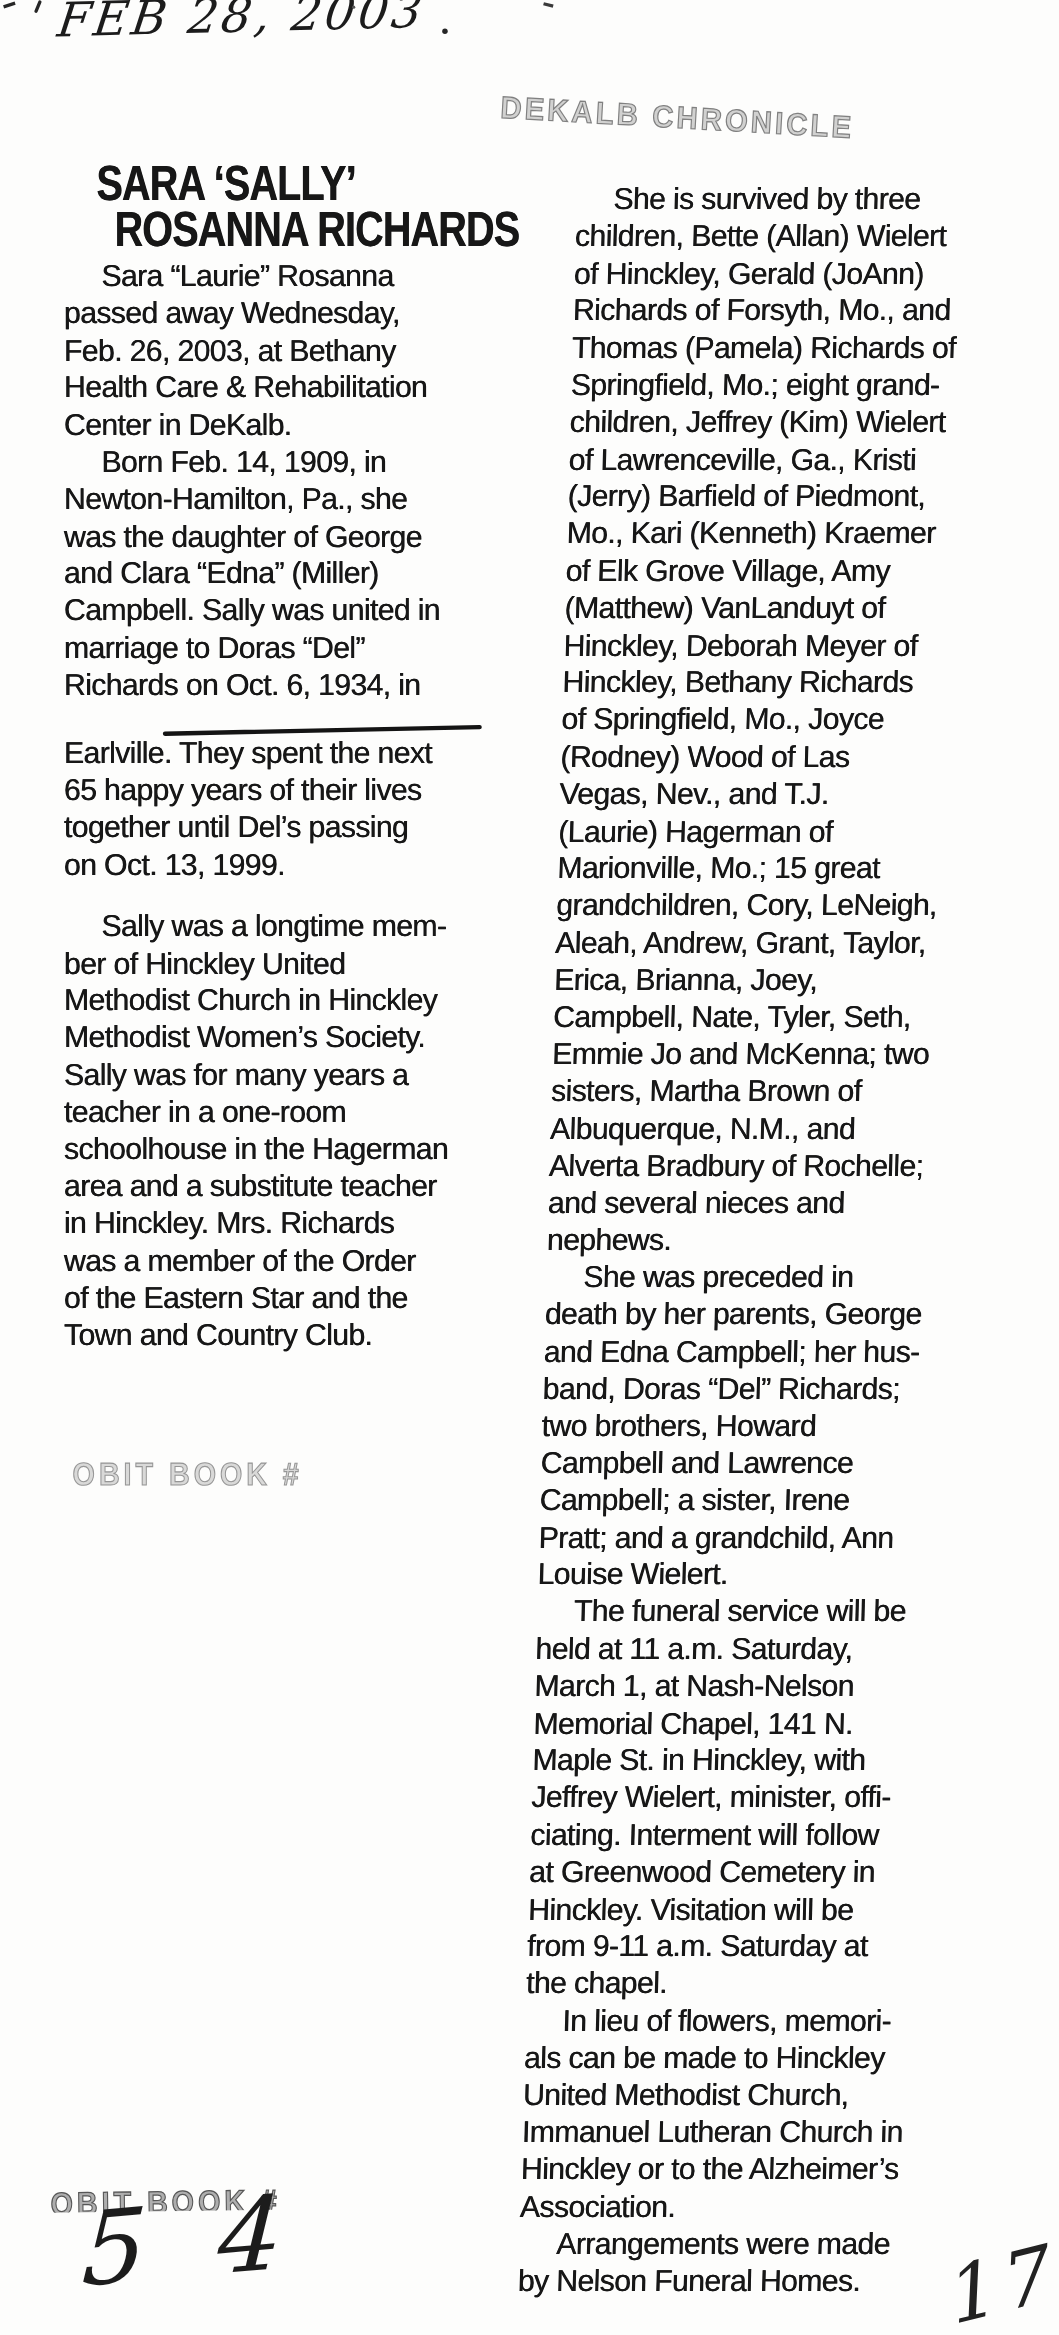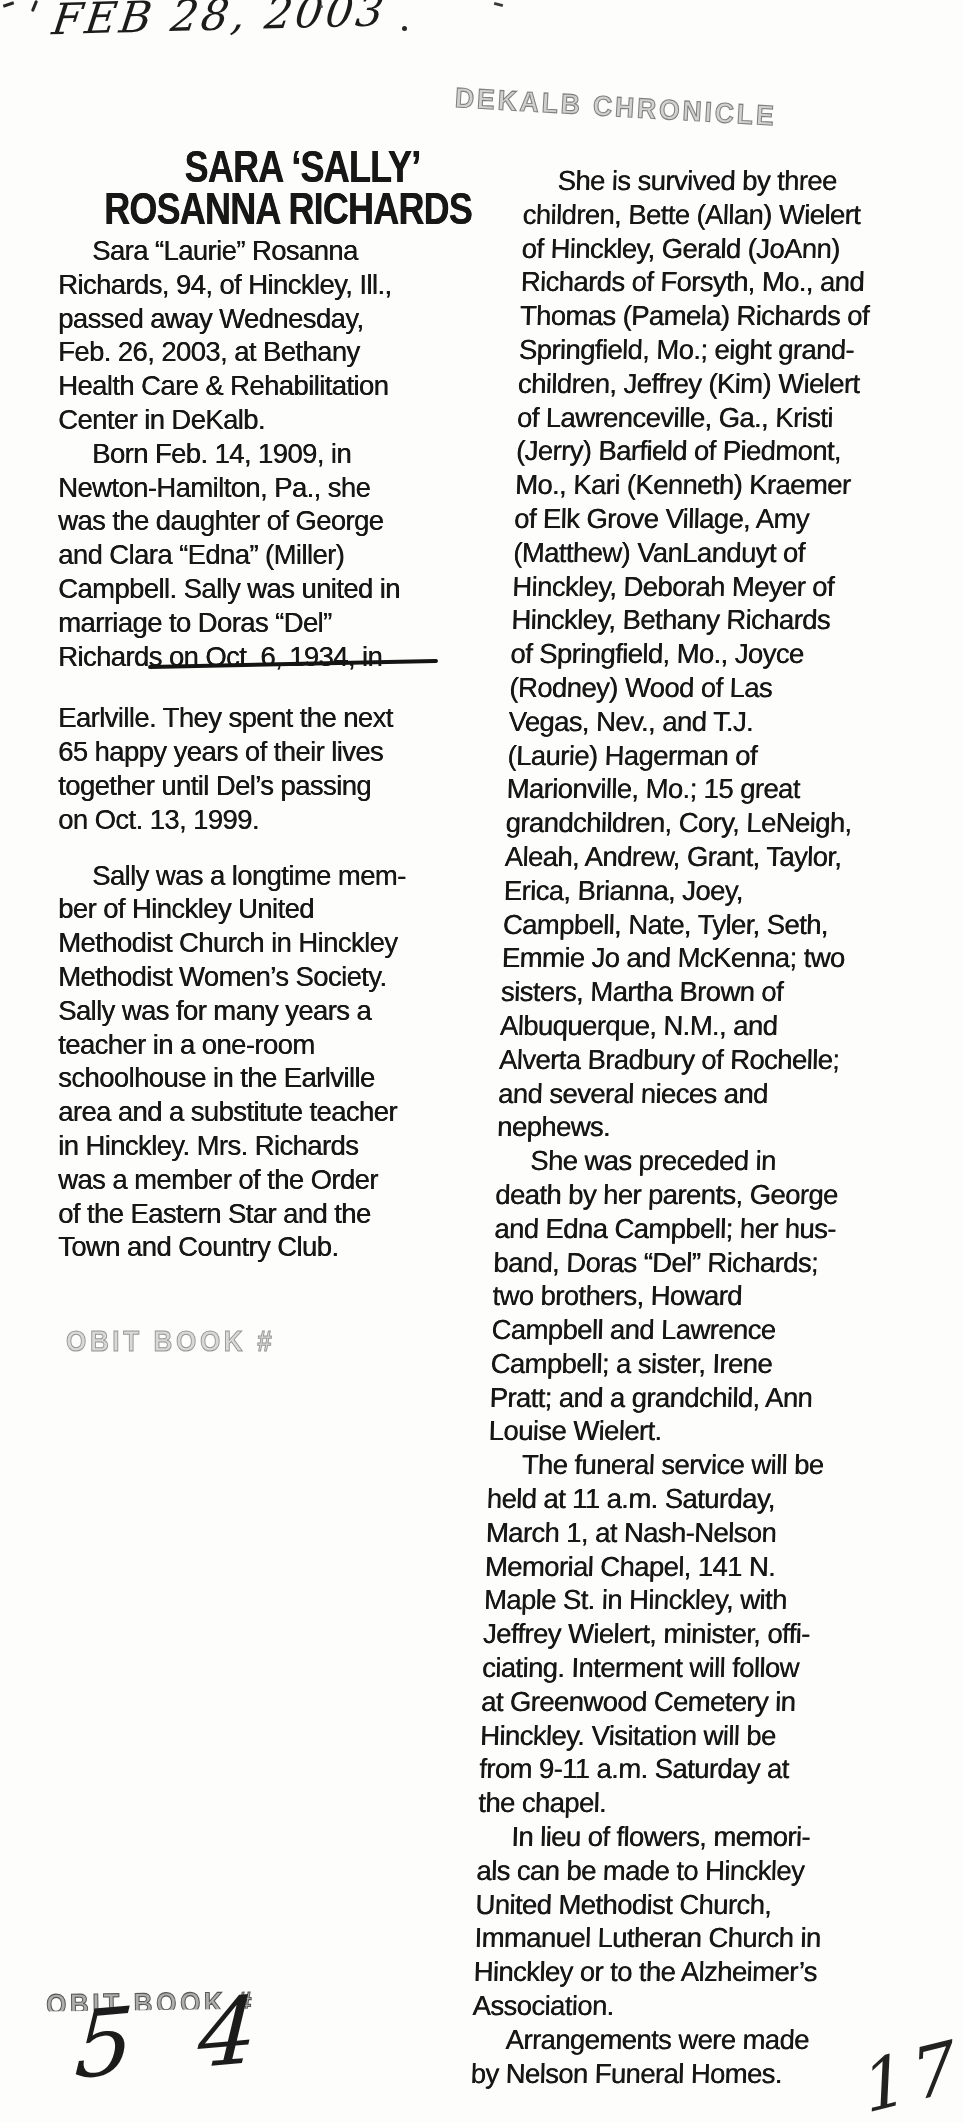--- a/index.html
+++ b/index.html
@@ -20,21 +20,21 @@
     height:33.8px;line-height:33.8px;
     font-size:27.5px;letter-spacing:-0.6px;
     white-space:nowrap;
     text-shadow:0.4px 0 0 currentColor;
   }
   .tline.ind{padding-left:34px;}
   .para{margin:0;}
   .para-cont{margin-top:28px;}
   .para-gap{margin-top:22px;}
   
-  .headline{width:392px;text-align:right;margin-bottom:4px;}
+  .headline{width:392px;text-align:left;margin-bottom:4px;}
   .hline{font-size:45px;font-weight:bold;line-height:42px;white-space:nowrap;}
   .hspan{display:inline-block;transform:scaleX(0.8);transform-origin:center;letter-spacing:-1px;text-shadow:0.5px 0 0 currentColor;}
   
   .rule{
     position:absolute;left:148px;top:662px;width:290px;height:3.5px;
     background:#141414;border-radius:2px;transform:rotate(-1.2deg);
   }
   
   .stamp{position:absolute;white-space:nowrap;font-weight:bold;}
   .stamp-dekalb{
@@ -94,21 +94,20 @@
 
   <div class="stamp stamp-dekalb">DEKALB CHRONICLE</div>
 
   <div class="col leftcol">
     <div class="headline">
       <div class="hline"><span class="hspan">SARA ‘SALLY’</span></div>
       <div class="hline"><span class="hspan">ROSANNA RICHARDS</span></div>
     </div>
     <div class="para">
         <div class="tline ind">Sara “Laurie” Rosanna</div>
-        <div class="tline">Richards, 94, of Hinckley, Ill.,</div>
         <div class="tline">passed away Wednesday,</div>
         <div class="tline">Feb. 26, 2003, at Bethany</div>
         <div class="tline">Health Care &amp; Rehabilitation</div>
         <div class="tline">Center in DeKalb.</div>
       </div>
     <div class="para">
         <div class="tline ind">Born Feb. 14, 1909, in</div>
         <div class="tline">Newton-Hamilton, Pa., she</div>
         <div class="tline">was the daughter of George</div>
         <div class="tline">and Clara “Edna” (Miller)</div>
@@ -122,21 +121,21 @@
         <div class="tline">together until Del’s passing</div>
         <div class="tline">on Oct. 13, 1999.</div>
       </div>
     <div class="para para-gap">
         <div class="tline ind">Sally was a longtime mem-</div>
         <div class="tline">ber of Hinckley United</div>
         <div class="tline">Methodist Church in Hinckley</div>
         <div class="tline">Methodist Women’s Society.</div>
         <div class="tline">Sally was for many years a</div>
         <div class="tline">teacher in a one-room</div>
-        <div class="tline">schoolhouse in the Earlville</div>
+        <div class="tline">schoolhouse in the Hagerman</div>
         <div class="tline">area and a substitute teacher</div>
         <div class="tline">in Hinckley. Mrs. Richards</div>
         <div class="tline">was a member of the Order</div>
         <div class="tline">of the Eastern Star and the</div>
         <div class="tline">Town and Country Club.</div>
       </div>
   </div>
 
   <div class="rule"></div>
 

